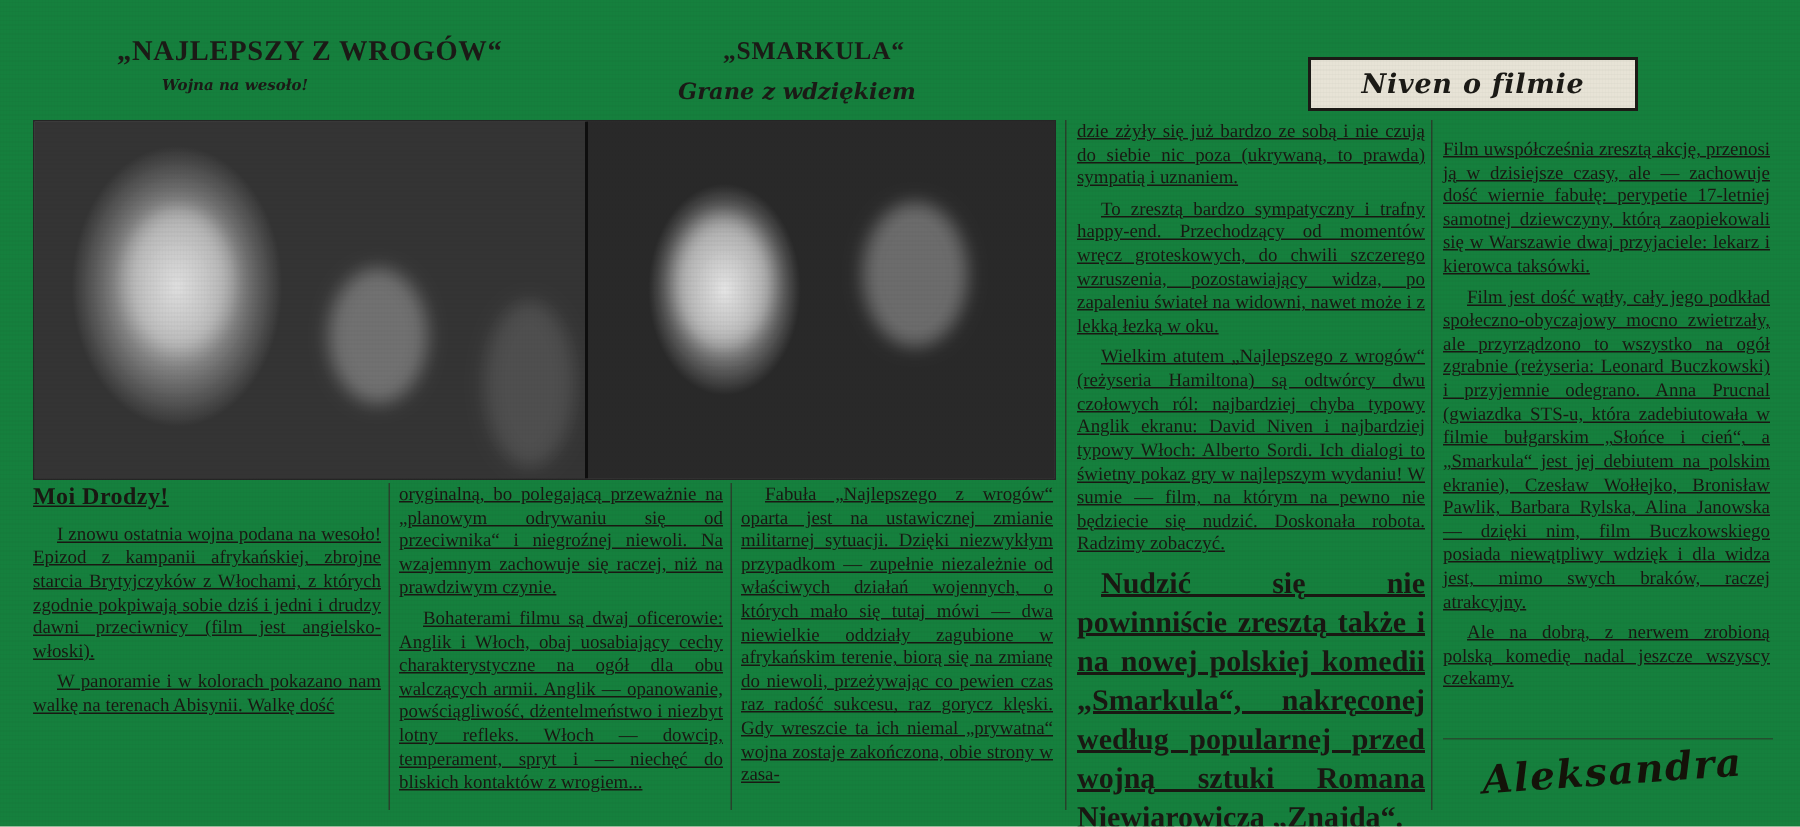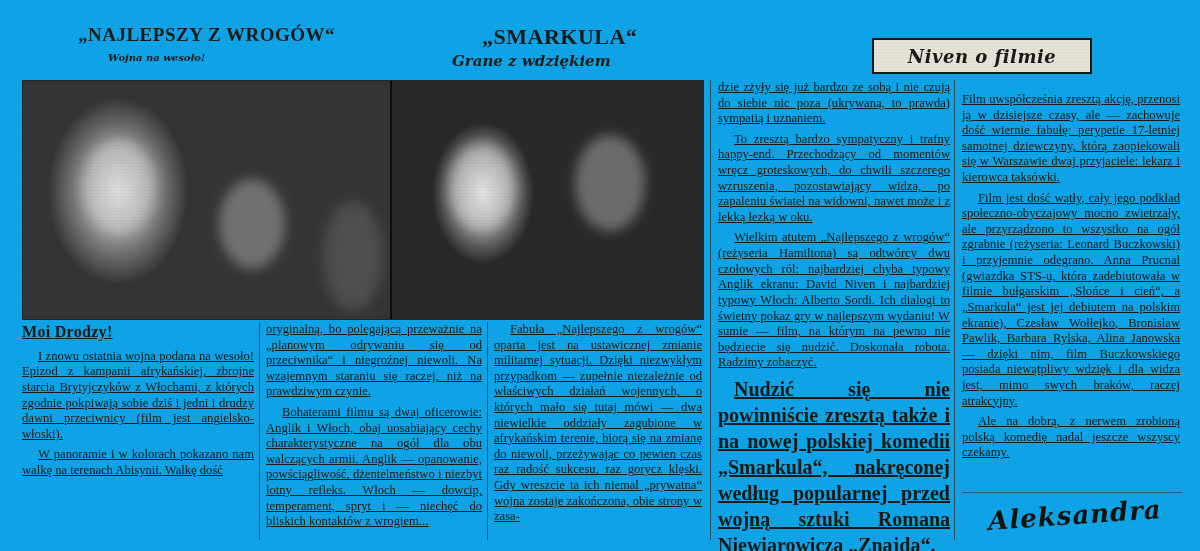--- a/index.html
+++ b/index.html
@@ -4,21 +4,21 @@
 <style>
   html, body {
     margin: 0;
     padding: 0;
     background: #d8d4c8;
   }
   .page {
     position: relative;
     width: 1200px;
     height: 551px;
-    background: #0ea5e9;
+    background: #15803d;
     overflow: hidden;
     font-family: "Liberation Serif", serif;
     color: #1b1a16;
   }
   
   .grain {
     position: absolute;
     inset: 0;
     pointer-events: none;
     background:
@@ -40,21 +40,21 @@
     letter-spacing: .5px;
   }
   .hl-sub {
     position: absolute;
     font-family: "DejaVu Serif", serif;
     font-style: italic;
     font-weight: bold;
   }
   #hl1 { left: 78px; top: 10px; font-size: 19px; }
   #hl1s { left: 108px; top: 38px; font-size: 10px; }
-  #hl2 { left: 482px; top: 10px; font-size: 22px; }
+  #hl2 { left: 482px; top: 10px; font-size: 17px; }
   #hl2s { left: 452px; top: 38px; font-size: 15px; }
 
   .badge {
     position: absolute;
     left: 872px; top: 24px;
     width: 216px; height: 32px;
     border: 2px solid #1b1a16;
     background: #e7e3d6;
     display: flex; align-items: center; justify-content: center;
   }
@@ -196,21 +196,21 @@
   <div class="vrule" id="vr3"></div>
   <div class="vrule" id="vr4"></div>
 
   <div class="col" id="col1">
     <div class="col-head">Moi Drodzy!</div>
     <p>I znowu ostatnia wojna podana na wesoło! Epizod z kampanii afrykańskiej, zbrojne starcia Brytyjczyków z Włochami, z których zgodnie pokpiwają sobie dziś i jedni i drudzy dawni przeciwnicy (film jest angielsko-włoski).</p>
     <p>W panoramie i w kolorach pokazano nam walkę na terenach Abisynii. Walkę dość</p>
   </div>
 
   <div class="col" id="col2">
-    <p class="noind">oryginalną, bo polegającą przeważnie na „planowym odrywaniu się od przeciwnika“ i niegroźnej niewoli. Na wzajemnym staraniu się raczej, niż na prawdziwym czynie.</p>
+    <p class="noind">oryginalną, bo polegającą przeważnie na „planowym odrywaniu się od przeciwnika“ i niegroźnej niewoli. Na wzajemnym zachowuje się raczej, niż na prawdziwym czynie.</p>
     <p>Bohaterami filmu są dwaj oficerowie: Anglik i Włoch, obaj uosabiający cechy charakterystyczne na ogół dla obu walczących armii. Anglik — opanowanie, powściągliwość, dżentelmeństwo i niezbyt lotny refleks. Włoch — dowcip, temperament, spryt i — niechęć do bliskich kontaktów z wrogiem...</p>
   </div>
 
   <div class="col" id="col3">
     <p>Fabuła „Najlepszego z wrogów“ oparta jest na ustawicznej zmianie militarnej sytuacji. Dzięki niezwykłym przypadkom — zupełnie niezależnie od właściwych działań wojennych, o których mało się tutaj mówi — dwa niewielkie oddziały zagubione w afrykańskim terenie, biorą się na zmianę do niewoli, przeżywając co pewien czas raz radość sukcesu, raz gorycz klęski. Gdy wreszcie ta ich niemal „prywatna“ wojna zostaje zakończona, obie strony w zasa-</p>
   </div>
 
   <div class="col" id="col4">
     <p class="noind">dzie zżyły się już bardzo ze sobą i nie czują do siebie nic poza (ukrywaną, to prawda) sympatią i uznaniem.</p>
     <p>To zresztą bardzo sympatyczny i trafny happy-end. Przechodzący od momentów wręcz groteskowych, do chwili szczerego wzruszenia, pozostawiający widza, po zapaleniu świateł na widowni, nawet może i z lekką łezką w oku.</p>

